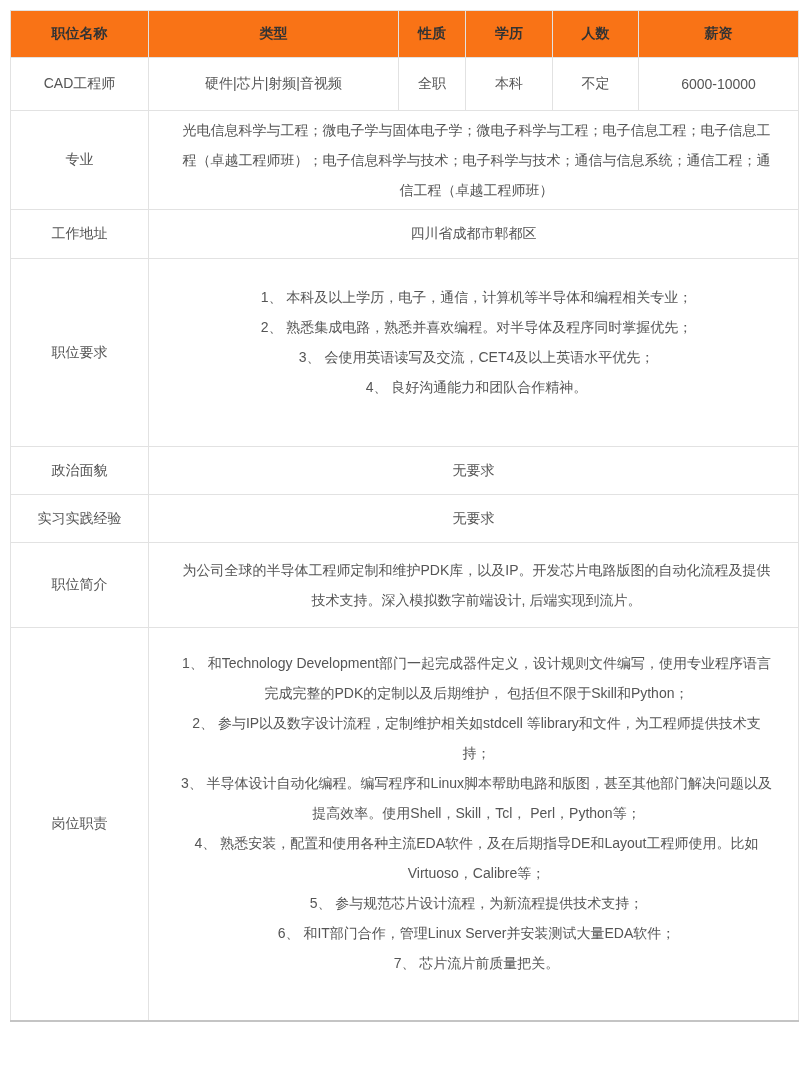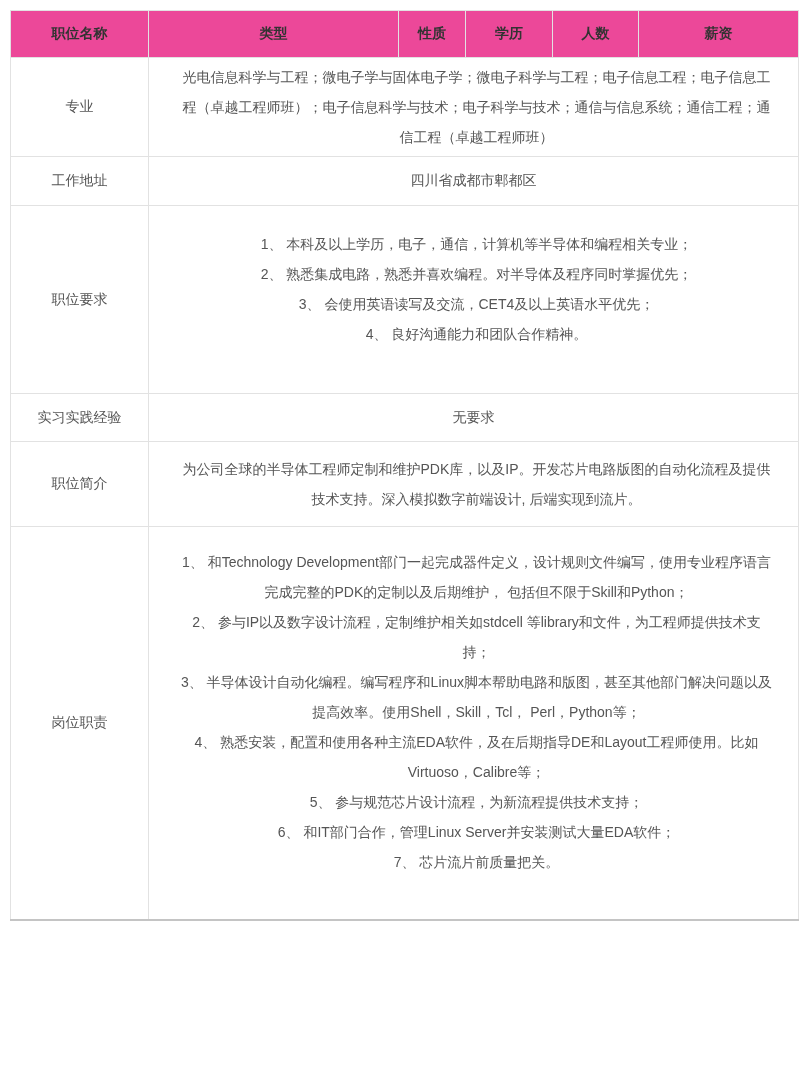--- a/index.html
+++ b/index.html
@@ -24,21 +24,21 @@
     border: 1px solid #e2e2e2;
     text-align: center;
     vertical-align: middle;
     font-size: 14px;
     color: #555555;
     padding: 4px 10px;
     overflow: hidden;
     word-break: break-word;
   }
   th {
-    background: #ec4899;
+    background: #f97316;
     color: #333333;
     font-weight: bold;
     height: 38px;
   }
   tr.row-job td       { height: 44px; }
   tr.row-publish td   { height: 43px; }
   tr.row-valid td     { height: 40px; }
   tr.row-majors td    { height: 72px; }
   tr.row-address td   { height: 40px; font-family: Liberation Mono, monospace; }
   tr.row-require td   { height: 157px; }
@@ -75,20 +75,28 @@
       <tr>
         <th>职位名称</th>
         <th>类型</th>
         <th>性质</th>
         <th>学历</th>
         <th>人数</th>
         <th>薪资</th>
       </tr>
     </thead>
     <tbody>
+      <tr class="row-job">
+        <td>CAD工程师</td>
+        <td>硬件|芯片|射频|音视频</td>
+        <td>全职</td>
+        <td>本科</td>
+        <td>不定</td>
+        <td>6000-10000</td>
+      </tr>
 
 
 
       <tr class="row-majors">
         <td>专业</td>
         <td colspan="5" class="multiline">光电信息科学与工程；微电子学与固体电子学；微电子科学与工程；电子信息工程；电子信息工程（卓越工程师班）；电子信息科学与技术；电子科学与技术；通信与信息系统；通信工程；通信工程（卓越工程师班）</td>
       </tr>
 
       <tr class="row-address">
         <td>工作地址</td>
@@ -98,20 +106,24 @@
       <tr class="row-require">
         <td>职位要求</td>
         <td colspan="5" class="multiline extra-bottom">
           <div class="cell-line">1、 本科及以上学历，电子，通信，计算机等半导体和编程相关专业；</div>
           <div class="cell-line">2、 熟悉集成电路，熟悉并喜欢编程。对半导体及程序同时掌握优先；</div>
           <div class="cell-line">3、 会使用英语读写及交流，CET4及以上英语水平优先；</div>
           <div class="cell-line">4、 良好沟通能力和团队合作精神。</div>
         </td>
       </tr>
 
+      <tr class="row-political">
+        <td>政治面貌</td>
+        <td colspan="5">无要求</td>
+      </tr>
 
       <tr class="row-intern">
         <td>实习实践经验</td>
         <td colspan="5">无要求</td>
       </tr>
 
       <tr class="row-summary">
         <td>职位简介</td>
         <td colspan="5" class="multiline">为公司全球的半导体工程师定制和维护PDK库，以及IP。开发芯片电路版图的自动化流程及提供技术支持。深入模拟数字前端设计, 后端实现到流片。</td>
       </tr>

